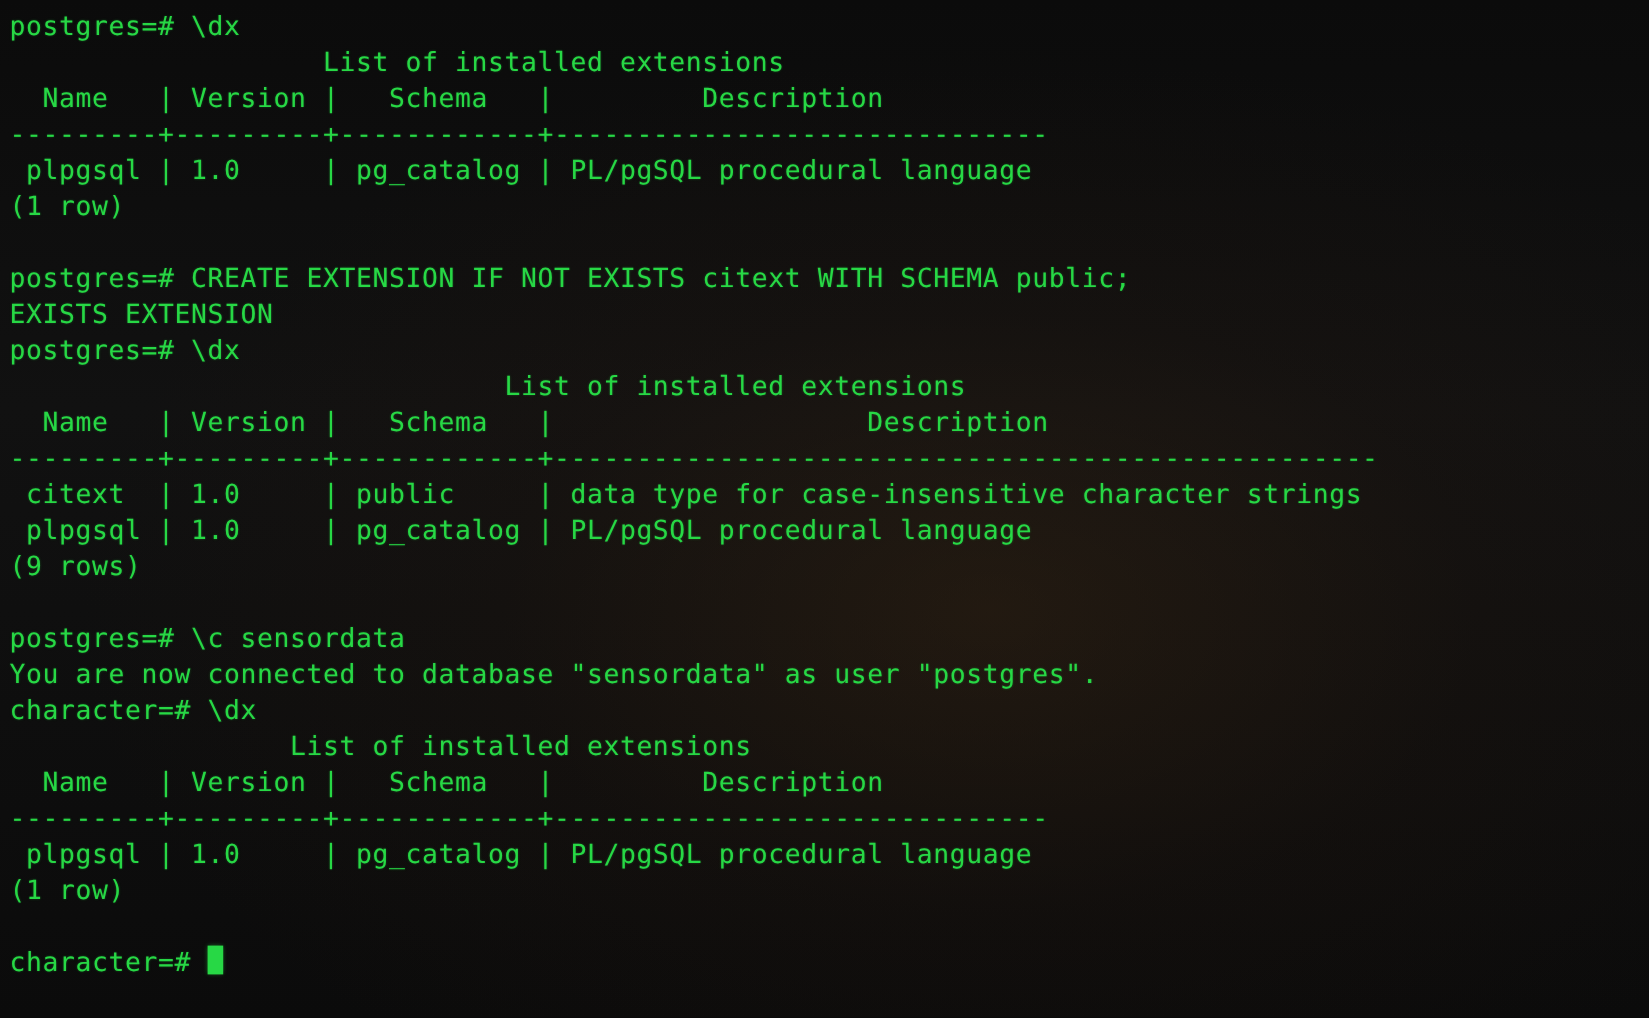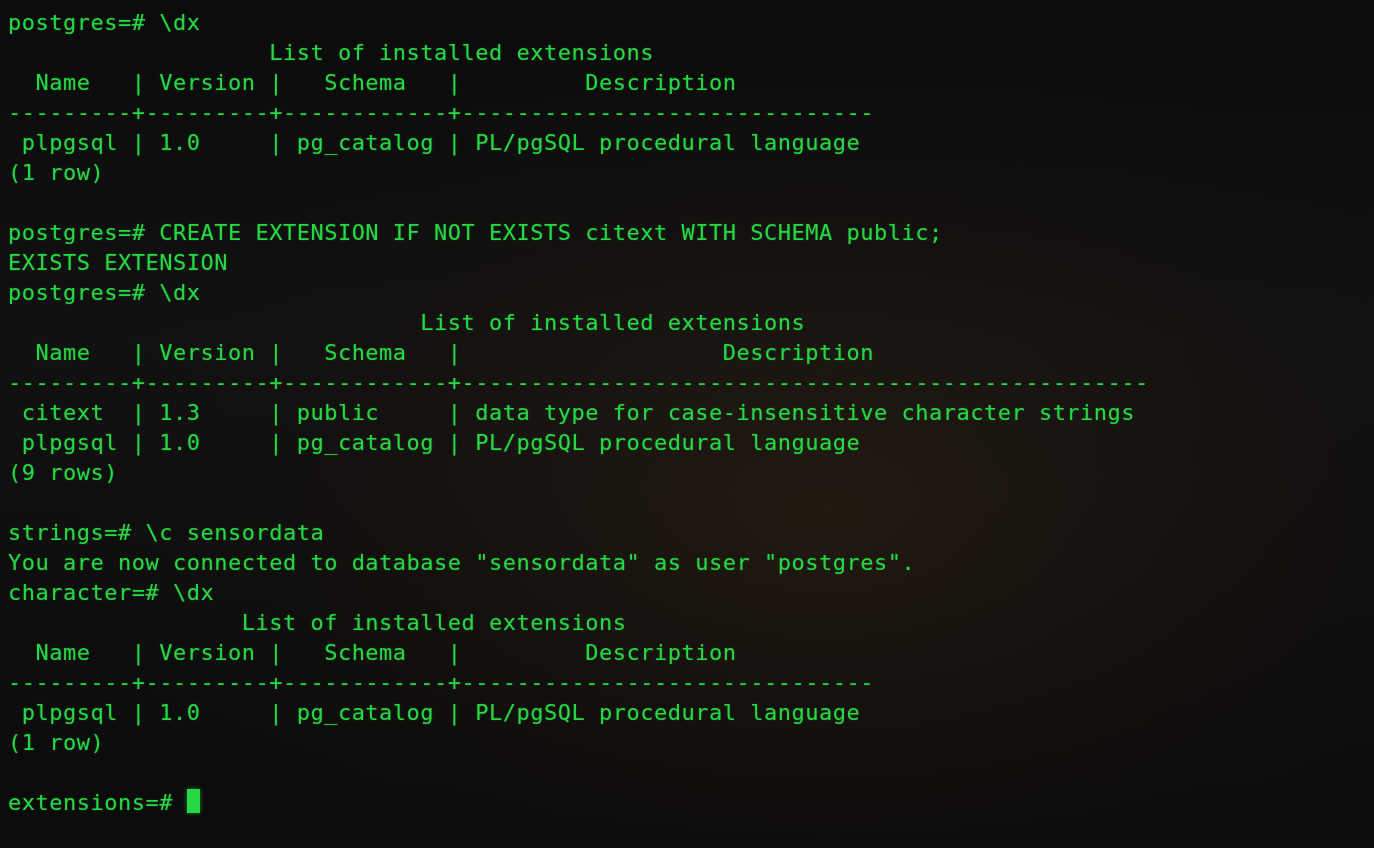--- a/index.html
+++ b/index.html
@@ -50,26 +50,26 @@
 <span>---------+---------+------------+------------------------------</span>
 <span> plpgsql | 1.0     | pg_catalog | PL/pgSQL procedural language</span>
 <span>(1 row)</span>
 <span></span>
 <span>postgres=# CREATE EXTENSION IF NOT EXISTS citext WITH SCHEMA public;</span>
 <span>EXISTS EXTENSION</span>
 <span>postgres=# \dx</span>
 <span>                              List of installed extensions</span>
 <span>  Name   | Version |   Schema   |                   Description                    </span>
 <span>---------+---------+------------+--------------------------------------------------</span>
-<span> citext  | 1.3     | public     | data type for case-insensitive character strings</span>
+<span> citext  | 1.0     | public     | data type for case-insensitive character strings</span>
 <span> plpgsql | 1.0     | pg_catalog | PL/pgSQL procedural language</span>
 <span>(9 rows)</span>
 <span></span>
-<span>strings=# \c sensordata</span>
+<span>postgres=# \c sensordata</span>
 <span>You are now connected to database "sensordata" as user "postgres".</span>
 <span>character=# \dx</span>
 <span>                 List of installed extensions</span>
 <span>  Name   | Version |   Schema   |         Description          </span>
 <span>---------+---------+------------+------------------------------</span>
 <span> plpgsql | 1.0     | pg_catalog | PL/pgSQL procedural language</span>
 <span>(1 row)</span>
 <span></span>
-<span>extensions=# </span><span class="cursor"></span></div>
+<span>character=# </span><span class="cursor"></span></div>
 
 </body></html>

